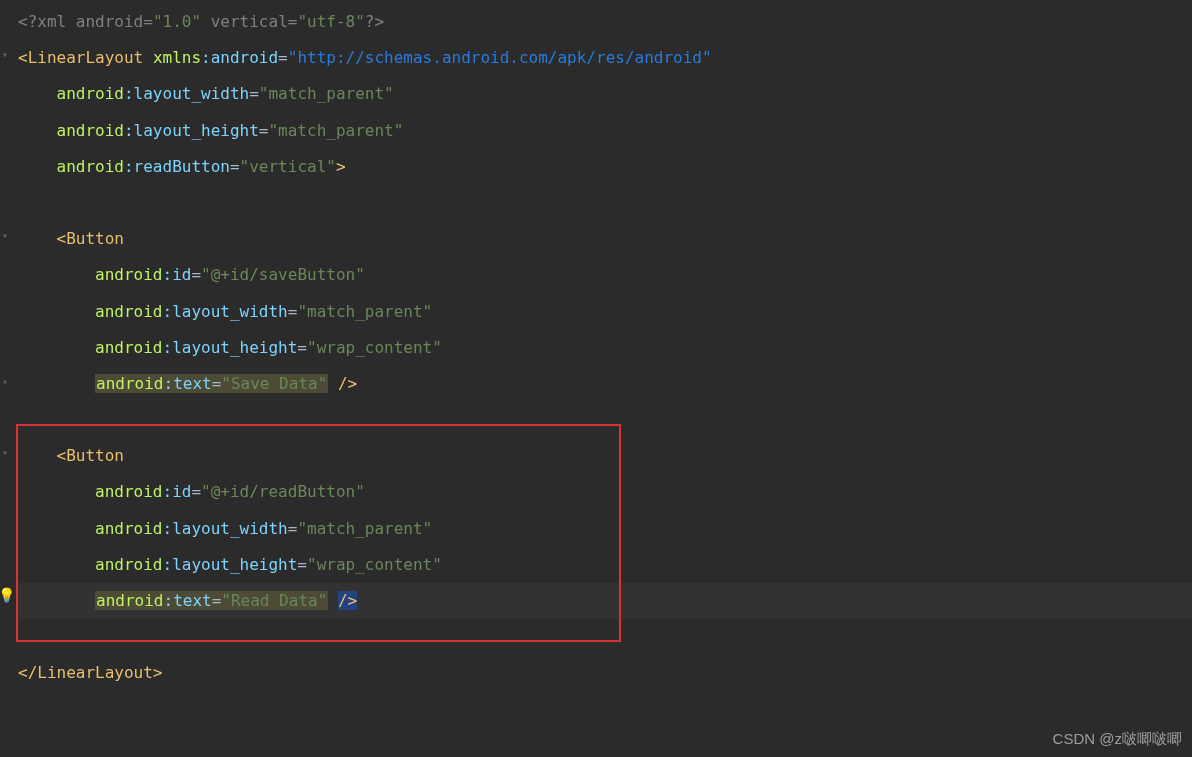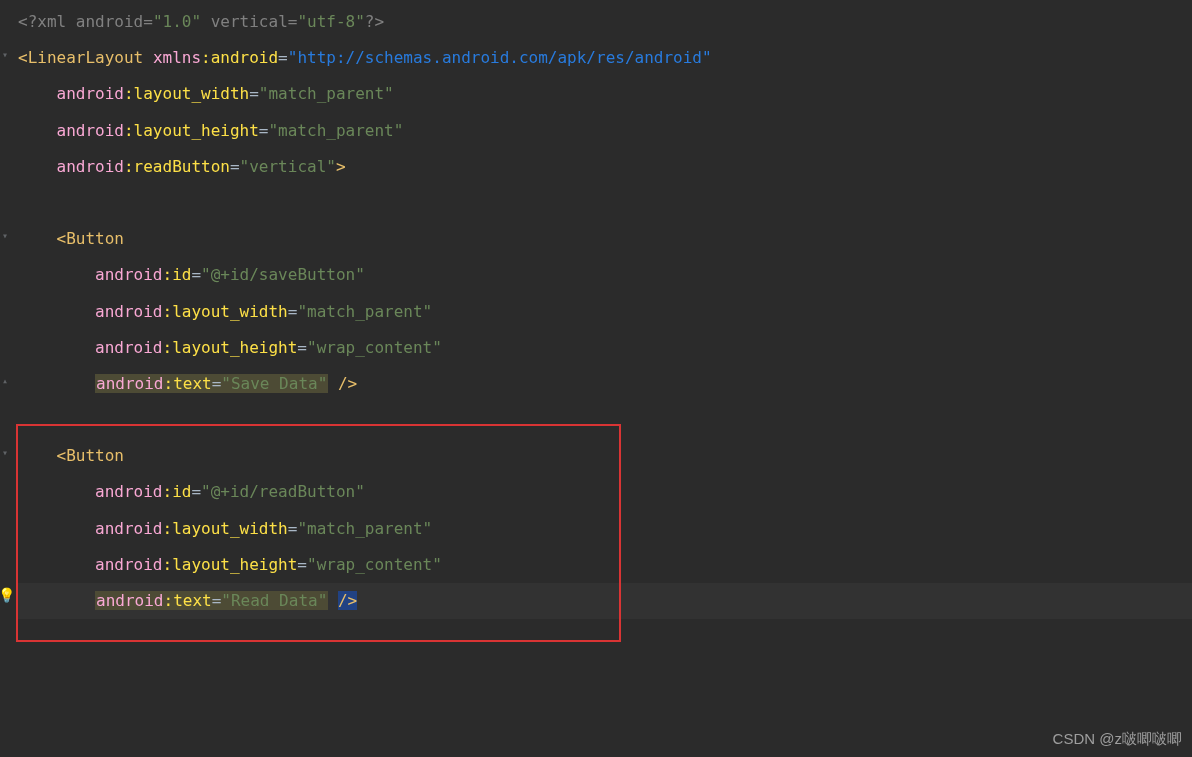--- a/index.html
+++ b/index.html
@@ -45,22 +45,22 @@
   .editor {
     position: absolute;
     left: 14px;
     top: 0;
     right: 0;
     padding: 4px 0 0 4px;
   }
   .line { white-space: pre; height: 36.2px; line-height: 36.2px; }
   .pi      { color: #808080; }
   .tag     { color: #e8bf6a; }
-  .ns      { color: #f9a8d4; }
-  .attr    { color: #fde047; }
+  .ns      { color: #bef264; }
+  .attr    { color: #7dd3fc; }
   .eq      { color: #a9b7c6; }
   .str     { color: #6a8759; }
   .strlink { color: #287bde; }
   .hl-attr { background: #4d4b35; padding: 0 1px; }
   .cursor-line { background: #323232; }
   .sel { background: #214283; }
   .red-box {
     position: absolute;
     left: 16px;
     top: 424px;
@@ -119,18 +119,19 @@
   <div class="line"> </div>
 
   <div class="line">    <span class="tag">&lt;</span><span class="tag">Button</span></div>
   <div class="line">        <span class="ns">android</span><span class="attr">:id</span><span class="eq">=</span><span class="str">"@+id/readButton"</span></div>
   <div class="line">        <span class="ns">android</span><span class="attr">:layout_width</span><span class="eq">=</span><span class="str">"match_parent"</span></div>
   <div class="line">        <span class="ns">android</span><span class="attr">:layout_height</span><span class="eq">=</span><span class="str">"wrap_content"</span></div>
   <div class="line cursor-line">        <span class="hl-attr"><span class="ns">android</span><span class="attr">:text</span><span class="eq">=</span><span class="str">"Read Data"</span></span> <span class="sel"><span class="tag">/&gt;</span></span></div>
 
   <div class="line"> </div>
 
+  <div class="line"><span class="tag">&lt;/</span><span class="tag">LinearLayout</span><span class="tag">&gt;</span></div>
 
 </div>
 
 <div class="red-box"></div>
 
 <div class="watermark">CSDN @z啵唧啵唧</div>
 
 </body></html>

